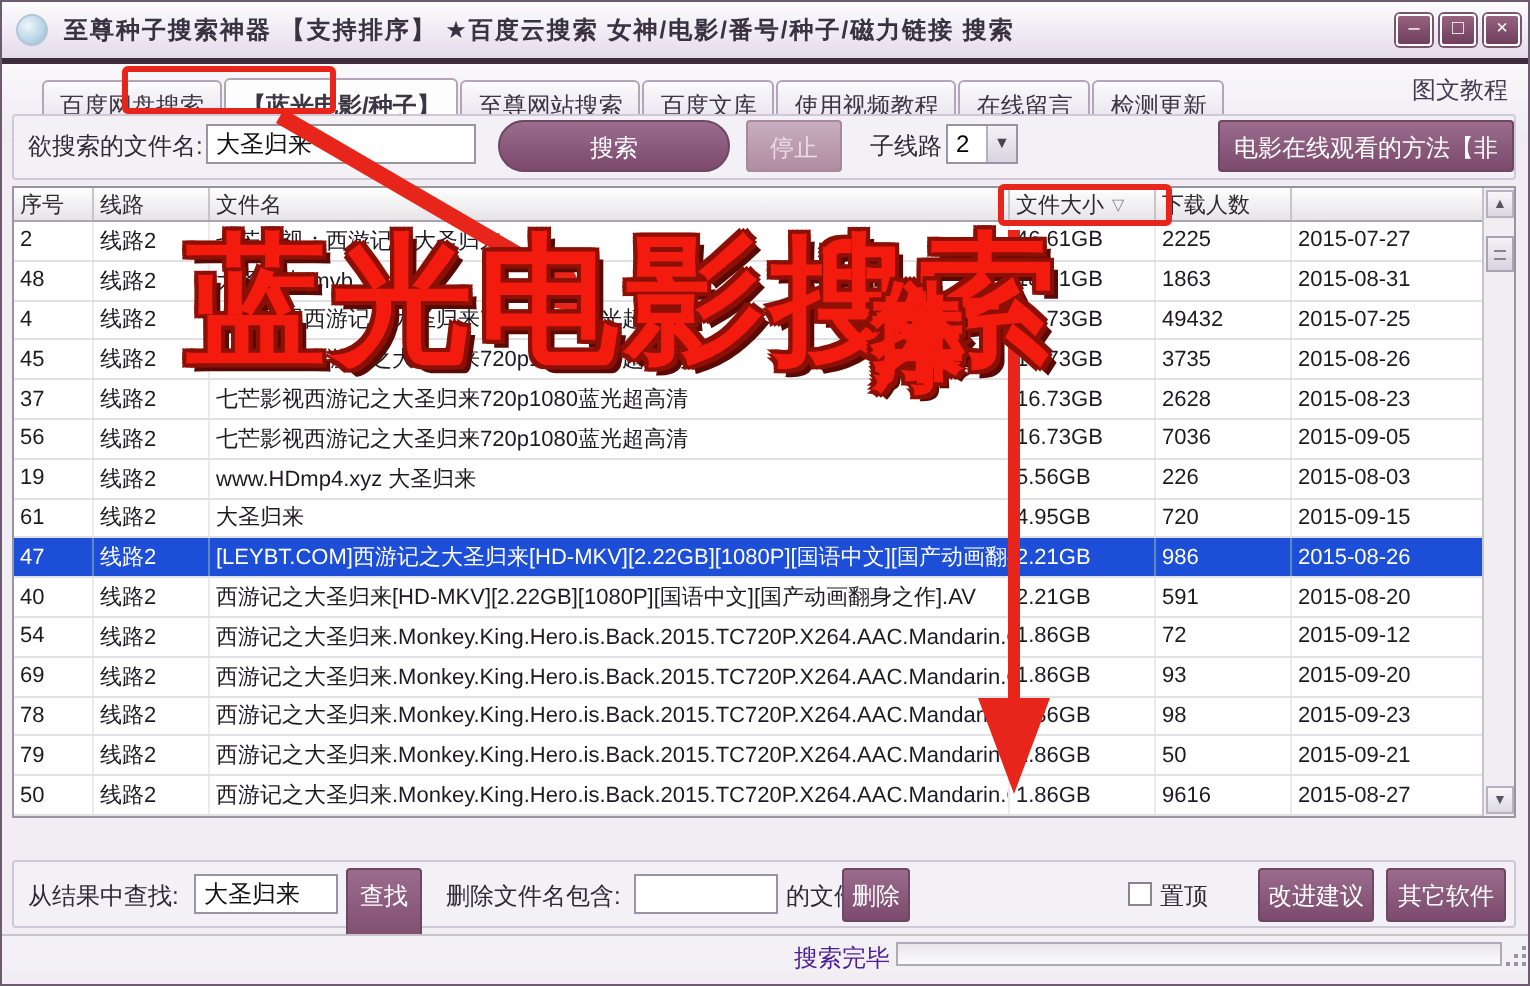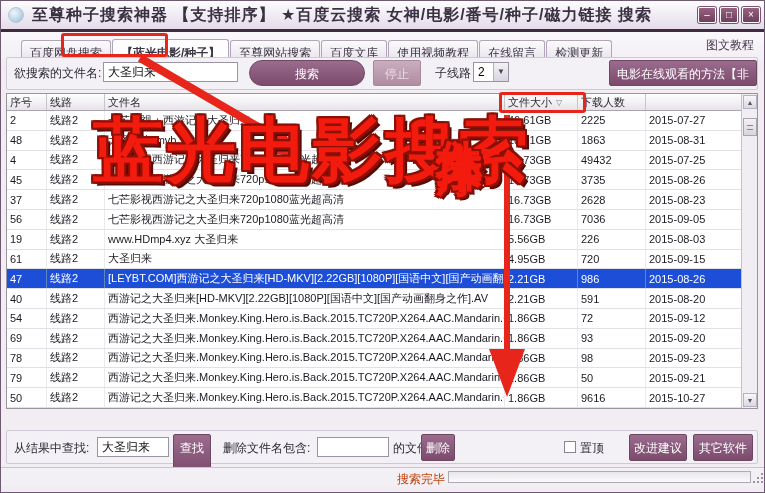--- a/index.html
+++ b/index.html
@@ -7,21 +7,21 @@
   body { font-family:"Liberation Sans","DejaVu Sans",sans-serif; }
   .window { position:relative; width:765px; height:493px; background:#f1edf3;
             border:1px solid #6e5a70; overflow:hidden; }
 
   
   .titlebar { position:absolute; left:0; top:0; width:765px; height:28px;
     background:linear-gradient(#fdfcfe,#e4dcea); display:flex; align-items:center; }
   .app-icon { width:16px; height:16px; margin:0 8px 0 7px; border-radius:50%;
     background:radial-gradient(circle at 35% 35%, #eef6fb, #b8d4e6 60%, #8fb4cf);
     border:1px solid #b4c6d4; }
-  .title-text { font-size:16px; font-weight:bold; color:#3a3142; letter-spacing:1px; }
+  .title-text { font-size:12px; font-weight:bold; color:#3a3142; letter-spacing:1px; }
   .win-btns { position:absolute; right:6px; top:6px; display:flex; gap:4px; }
   .win-btn { width:18px; height:16px; background:linear-gradient(#96627f,#6f3f5e);
     border:1px solid #fff; border-radius:2px; color:#fff; font-size:10px; line-height:14px;
     text-align:center; box-shadow:0 0 0 1px #7a5570; }
   .title-sep { position:absolute; left:0; top:28px; width:765px; height:3px; background:#3f2b3e; }
 
   
   .tabbar { position:absolute; left:0; top:31px; width:765px; height:39px;
     background:linear-gradient(#faf8fb,#efeaf2); display:flex; align-items:center; padding-left:20px; }
   .tab { font-size:12px; color:#3c3644; padding:4px 8px 3px; border:1px solid #b2a5ba;
@@ -72,21 +72,21 @@
     border-bottom:1px solid #8a8492; height:3px; }
 
   
   .bottom-group { position:absolute; left:5px; top:429px; width:752px; height:34px;
     border:1px solid #cfc8d6; border-radius:2px; background:#f4f1f6; }
   .checkbox { position:absolute; width:12px; height:12px; border:1px solid #8a8492; background:#fff; }
 
   
   .statusbar { position:absolute; left:0; top:466px; width:765px; height:19px;
     background:#f2f0f4; border-top:1px solid #c8c4cc; }
-  .status-text { position:absolute; left:396px; top:3px; font-size:12px; color:#c2410c; }
+  .status-text { position:absolute; left:396px; top:3px; font-size:12px; color:#4c1d95; }
   .progress { position:absolute; left:447px; top:3px; width:303px; height:12px;
     border:1px solid #b0aab8; background:linear-gradient(#e8e6ea,#fbfafc); }
   .grip { position:absolute; right:3px; top:6px; width:9px; height:9px; }
   .grip i { position:absolute; width:2px; height:2px; background:#9a94a2; }
   .grip i:nth-child(1){right:0;bottom:0;} .grip i:nth-child(2){right:4px;bottom:0;}
   .grip i:nth-child(3){right:0;bottom:4px;} .grip i:nth-child(4){right:8px;bottom:0;}
   .grip i:nth-child(5){right:0;bottom:8px;} .grip i:nth-child(6){right:4px;bottom:4px;}
 
   
   .ann { position:absolute; pointer-events:none; z-index:50; }
@@ -262,21 +262,21 @@
           <div class="cell c-size">1.86GB</div>
           <div class="cell c-dl">50</div>
           <div class="cell c-date">2015-09-21</div>
         </div>
         <div class="trow">
           <div class="cell c-id">50</div>
           <div class="cell c-line">线路2</div>
           <div class="cell c-name">西游记之大圣归来.Monkey.King.Hero.is.Back.2015.TC720P.X264.AAC.Mandarin.CHS.Mp4Ba</div>
           <div class="cell c-size">1.86GB</div>
           <div class="cell c-dl">9616</div>
-          <div class="cell c-date">2015-10-27</div>
+          <div class="cell c-date">2015-08-27</div>
         </div>
       </div>
     <div class="vscroll">
       <div class="sc-arrow" style="top:1px;">▲</div>
       <div class="sc-thumb"></div>
       <div class="sc-arrow" style="bottom:1px;">▼</div>
     </div>
   </div>
 
   <div class="bottom-group"></div>

